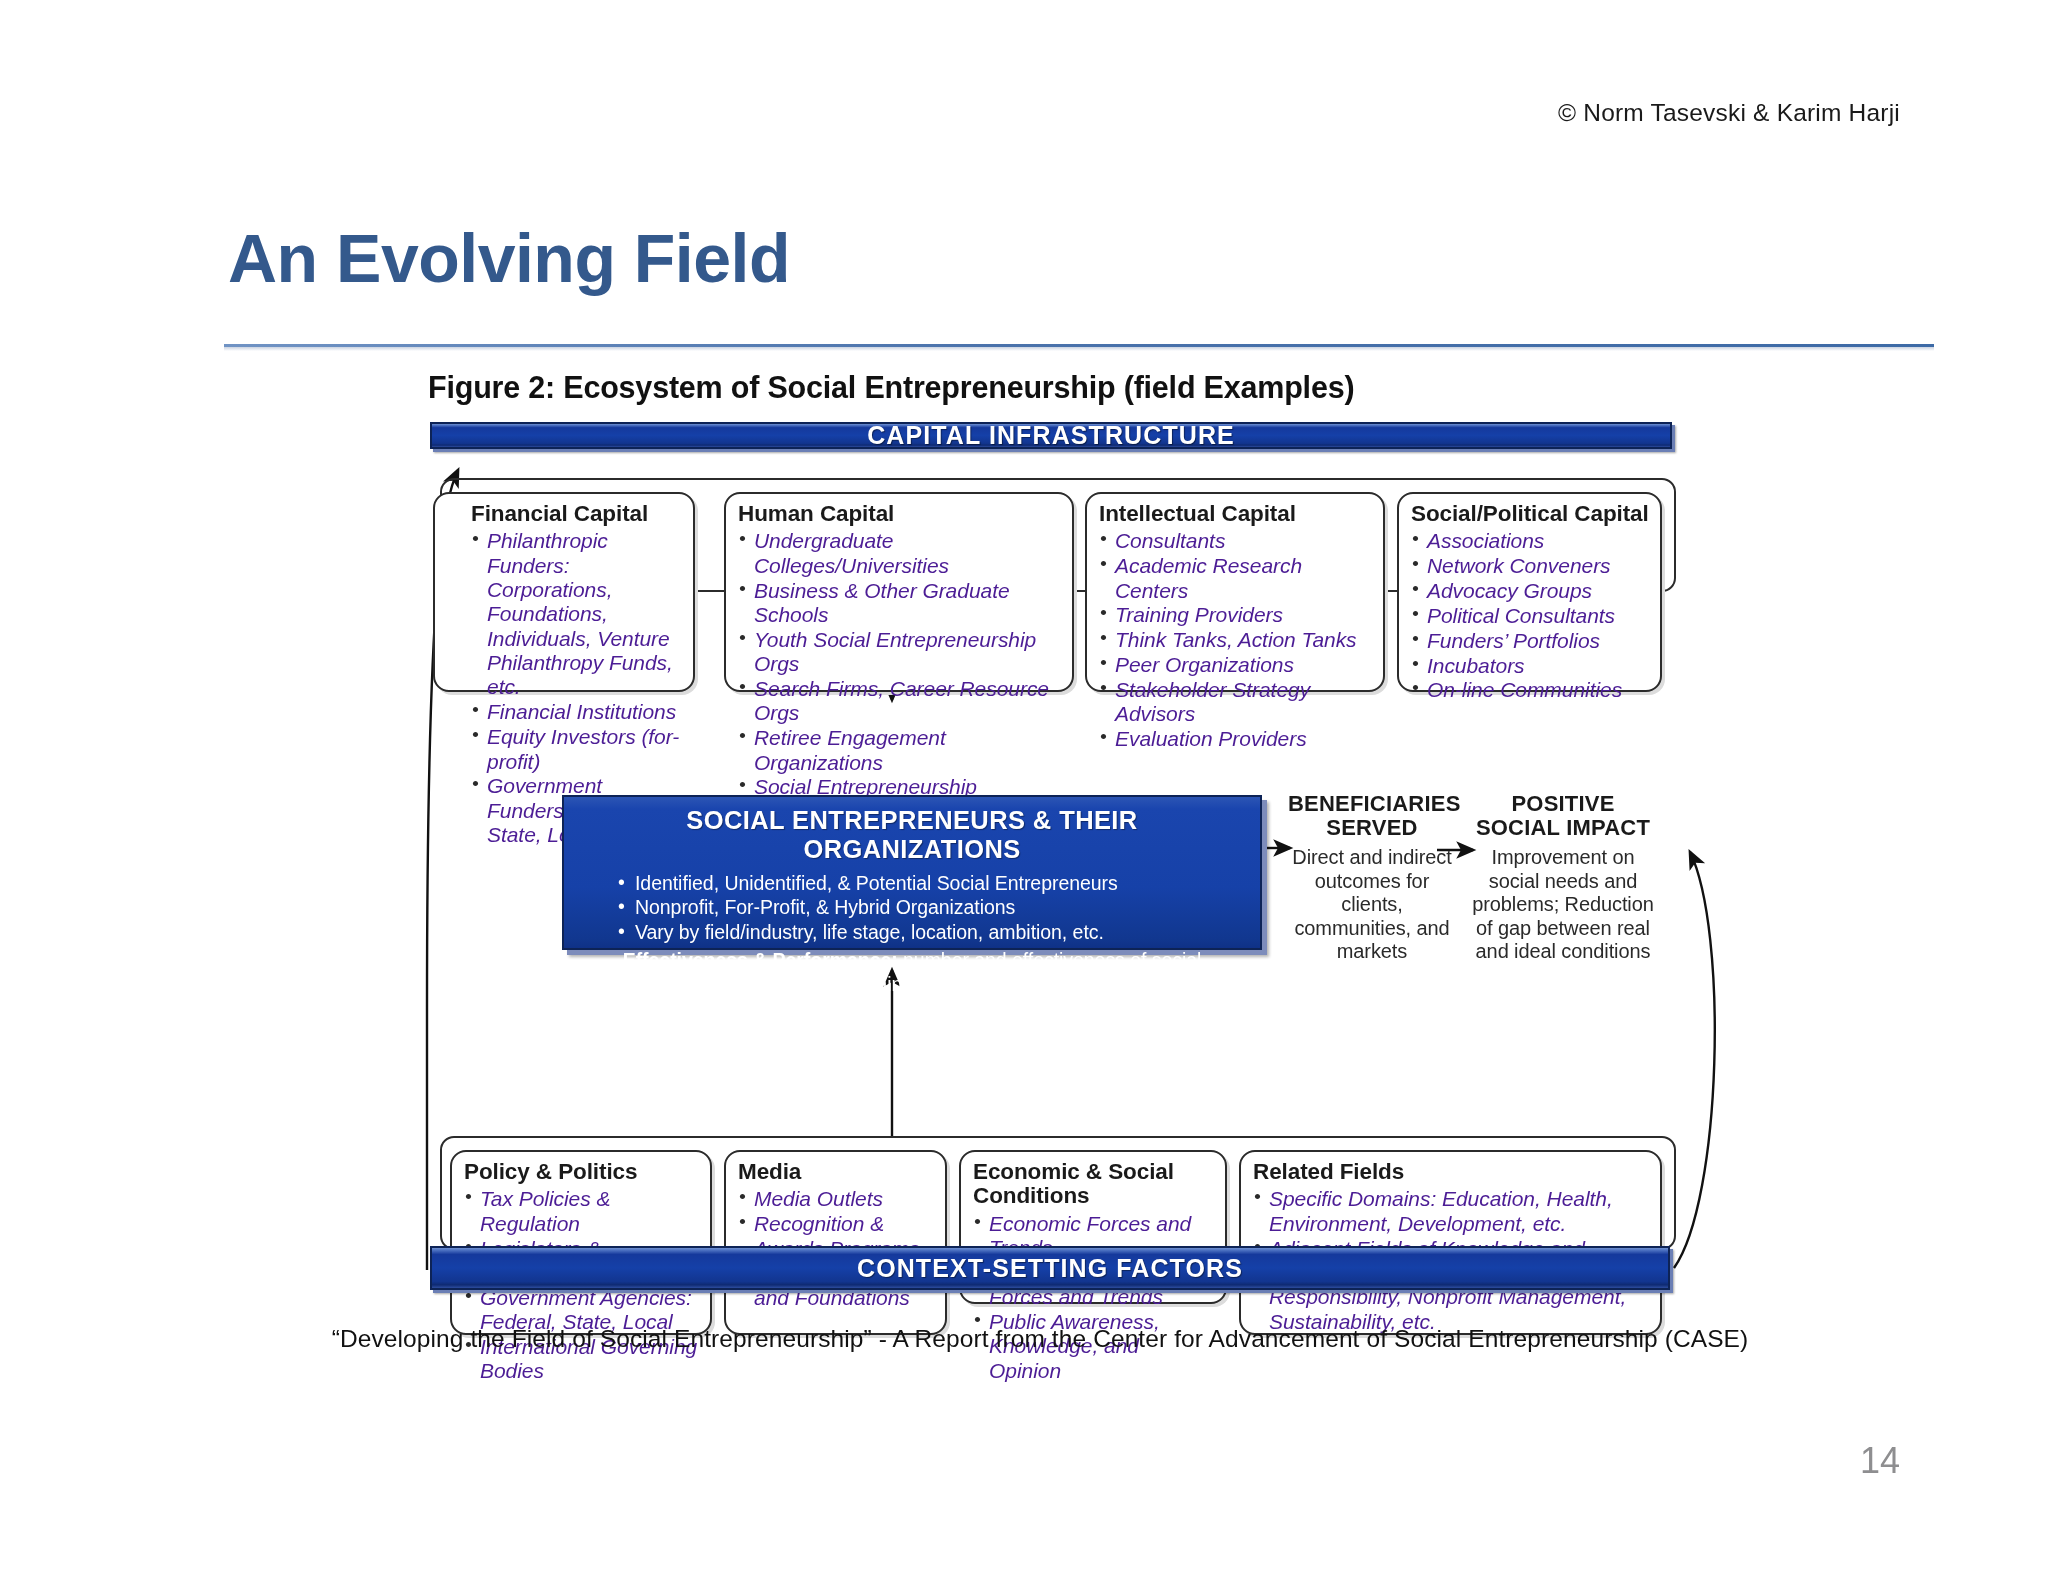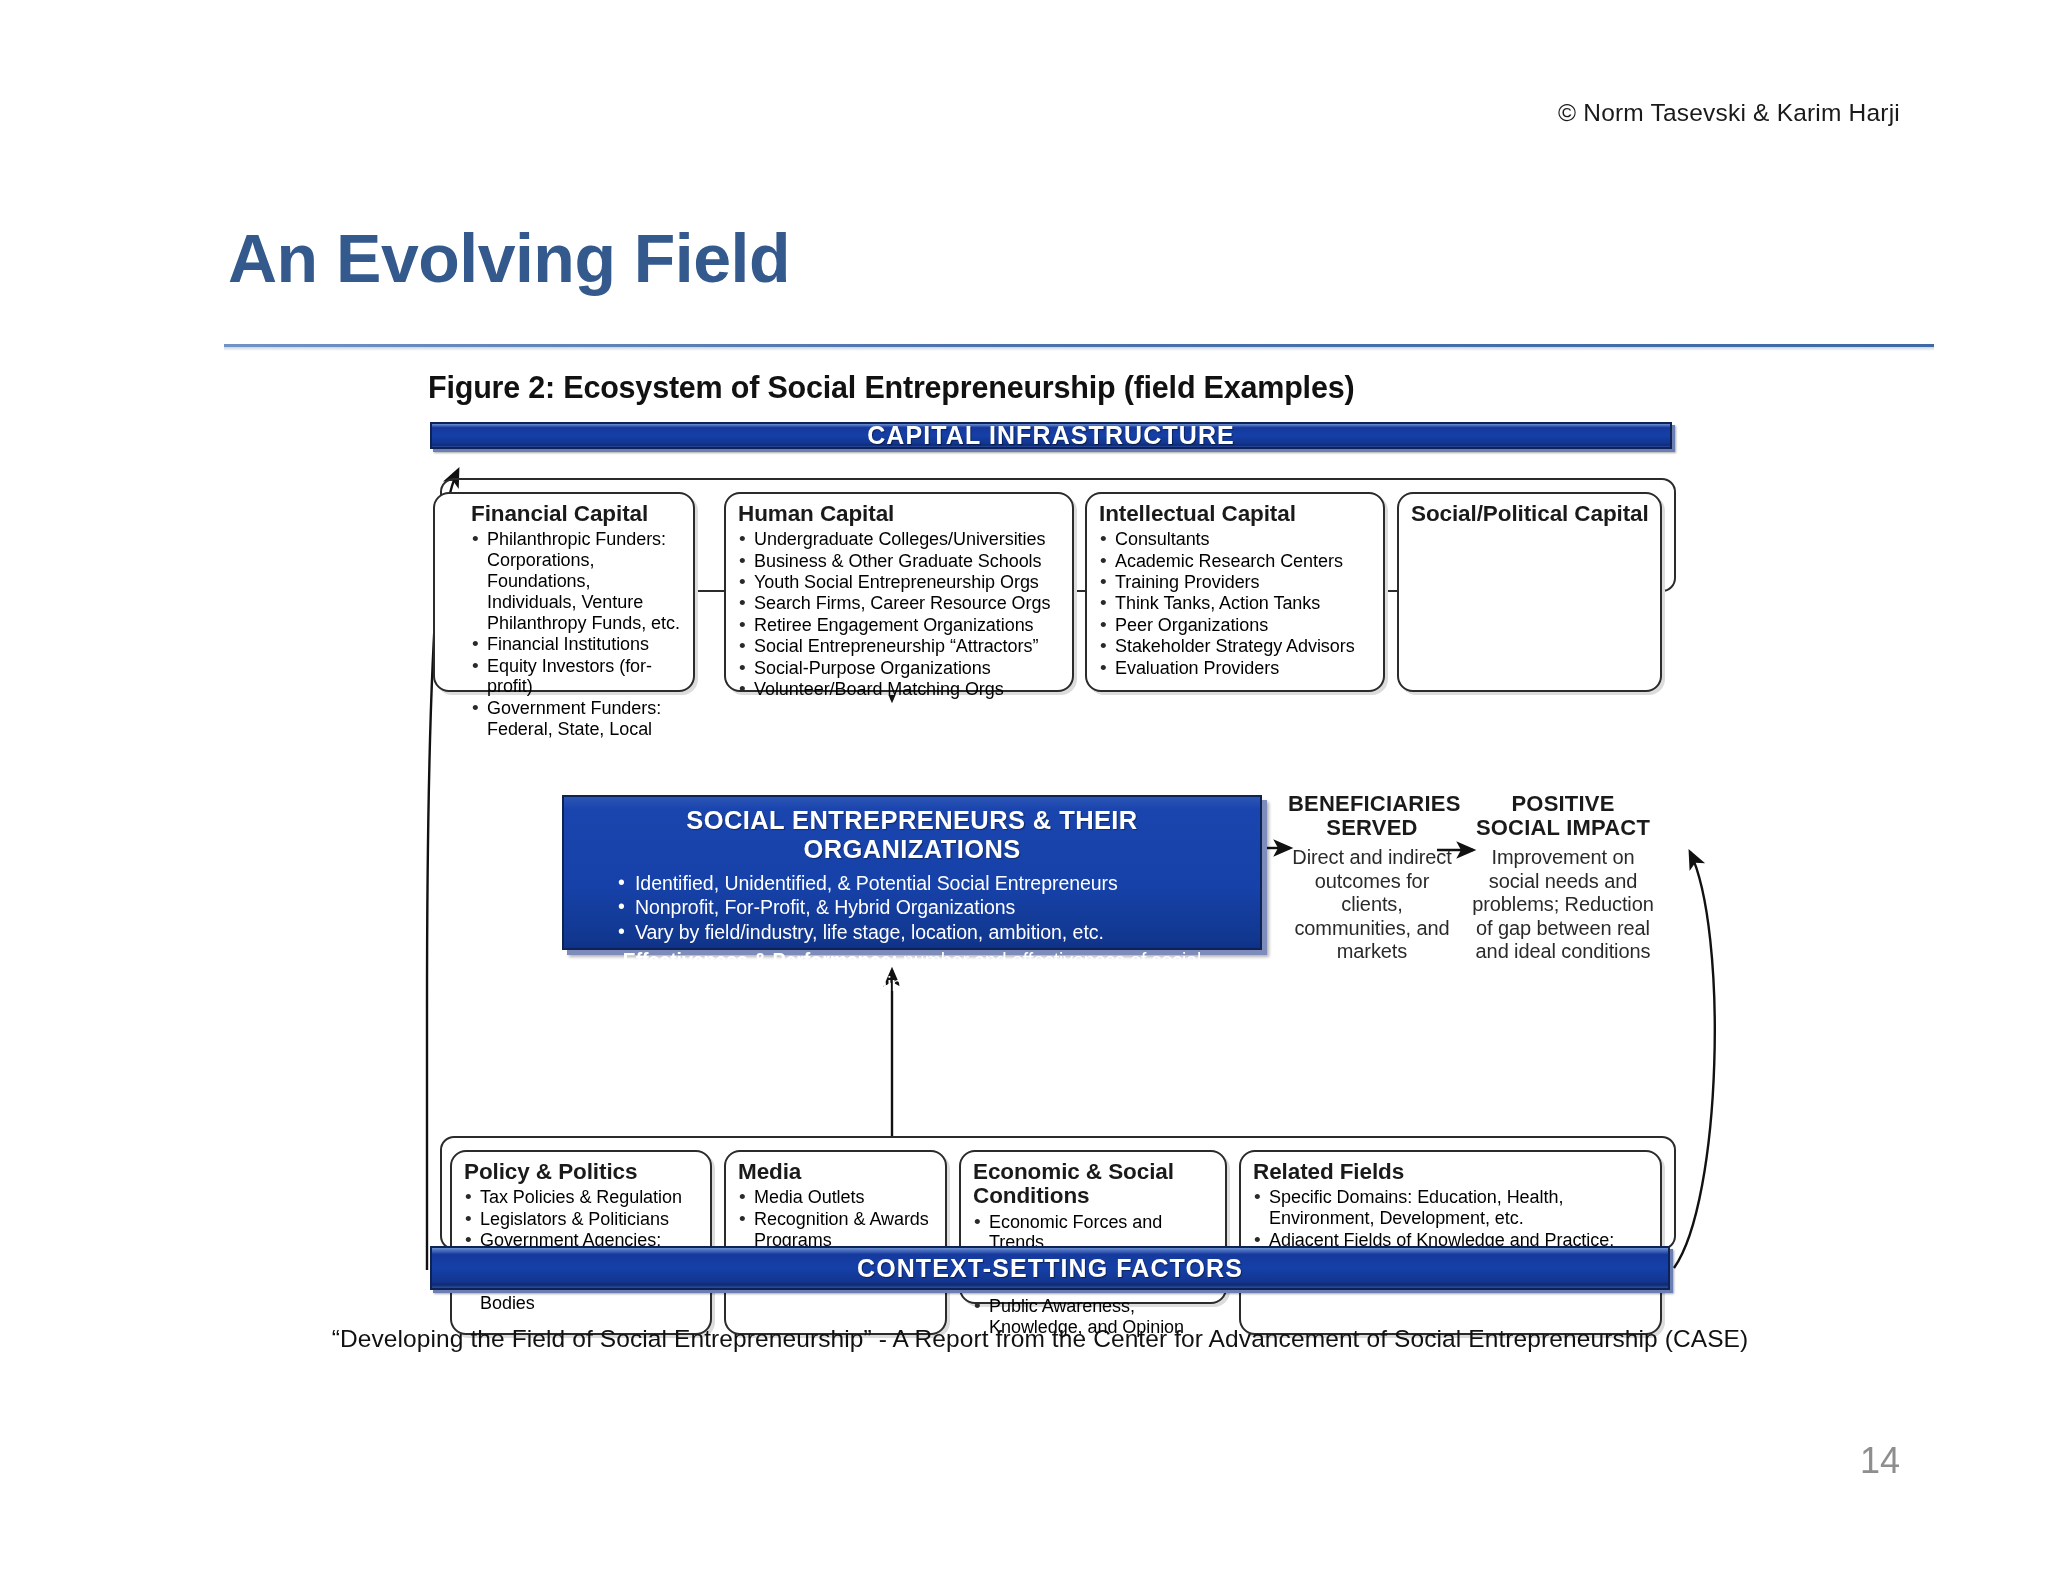--- a/index.html
+++ b/index.html
@@ -156,25 +156,26 @@
     letter-spacing: -0.1px;
   }
   .card ul {
     margin: 0;
     padding: 0;
     list-style: none;
   }
   .card ul li {
     position: relative;
     padding-left: 16px;
-    font-size: 18px;
+    font-size: 21px;
     line-height: 1.16;
-    color: #000000;
+    color: #4c1d95;
     margin-bottom: 0.5px;
     letter-spacing: -0.05px;
+    font-style: italic;
   }
   .card ul li::before {
     content: "\2022";
     position: absolute;
     left: 1px;
     top: -1px;
     font-size: 19px;
     color: #2a2a2a;
   }
 
@@ -346,20 +347,29 @@
         <li>Training Providers</li>
         <li>Think Tanks, Action Tanks</li>
         <li>Peer Organizations</li>
         <li>Stakeholder Strategy Advisors</li>
         <li>Evaluation Providers</li>
       </ul>
     </div>
 
     <div class="card" id="card-sociopol">
       <h4>Social/Political Capital</h4>
+      <ul>
+        <li>Associations</li>
+        <li>Network Conveners</li>
+        <li>Advocacy Groups</li>
+        <li>Political Consultants</li>
+        <li>Funders’ Portfolios</li>
+        <li>Incubators</li>
+        <li>On-line Communities</li>
+      </ul>
     </div>
 
     <div class="center-box">
       <h3>SOCIAL ENTREPRENEURS &amp; THEIR ORGANIZATIONS</h3>
       <ul>
         <li>Identified, Unidentified, &amp; Potential Social Entrepreneurs</li>
         <li>Nonprofit, For-Profit, &amp; Hybrid Organizations</li>
         <li>Vary by field/industry, life stage, location, ambition, etc.</li>
       </ul>
       <div class="center-effectiveness"><b>Effectiveness &amp; Performance:</b><span> number and effectiveness of social entrepreneurs creating sustained and widespread social impact</span></div>

